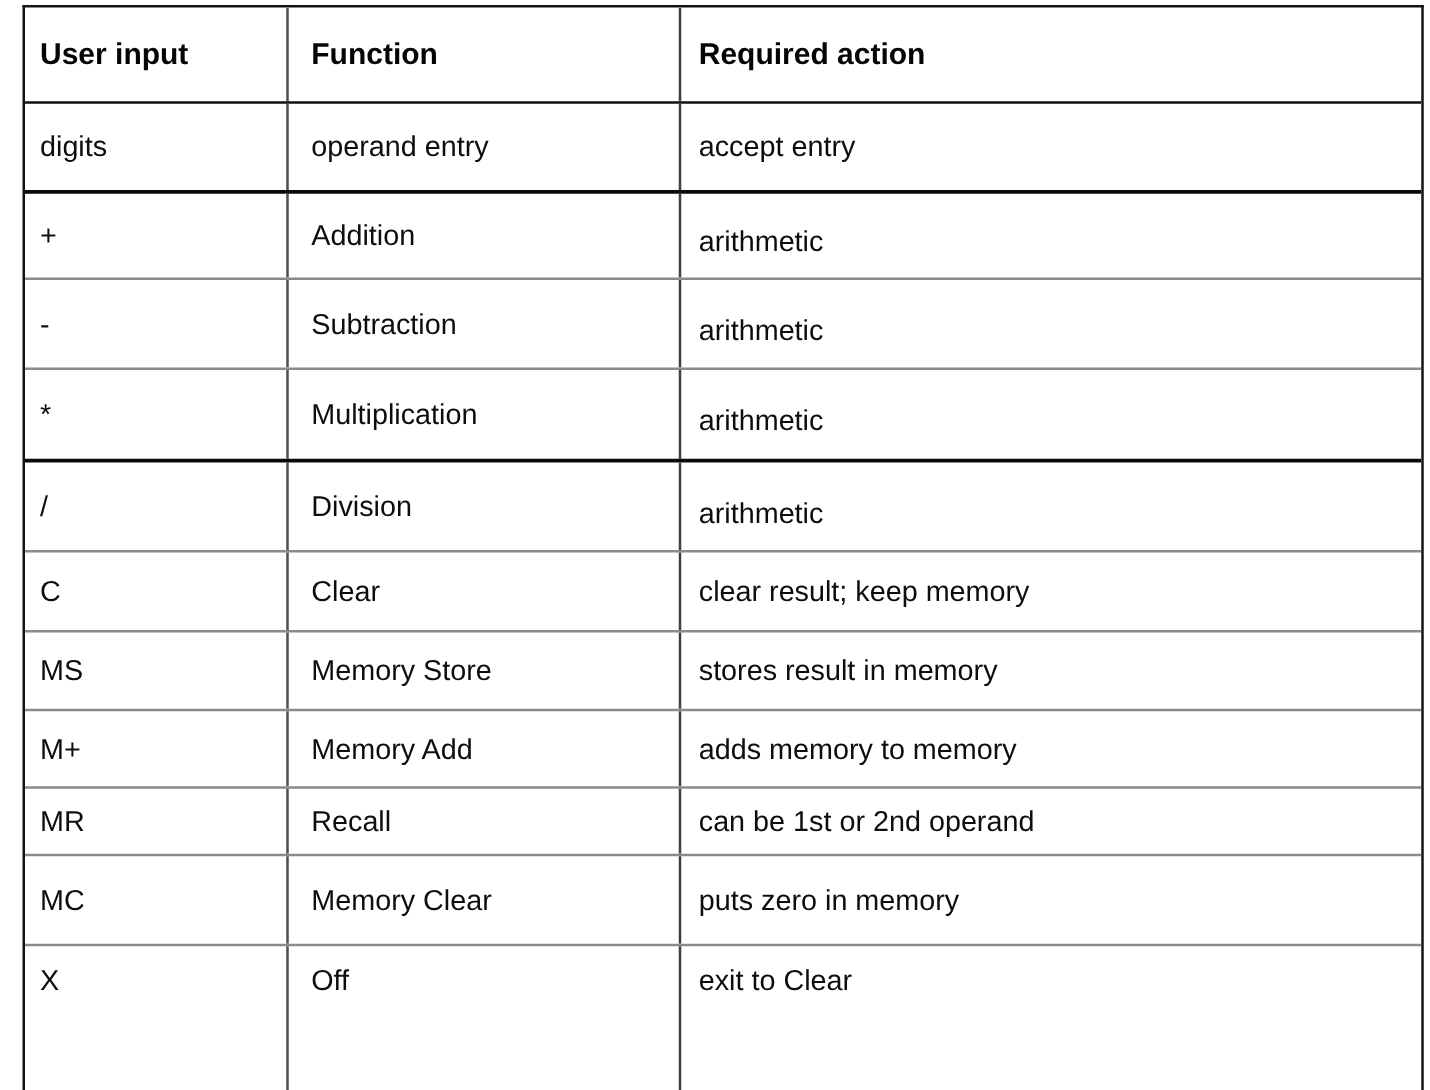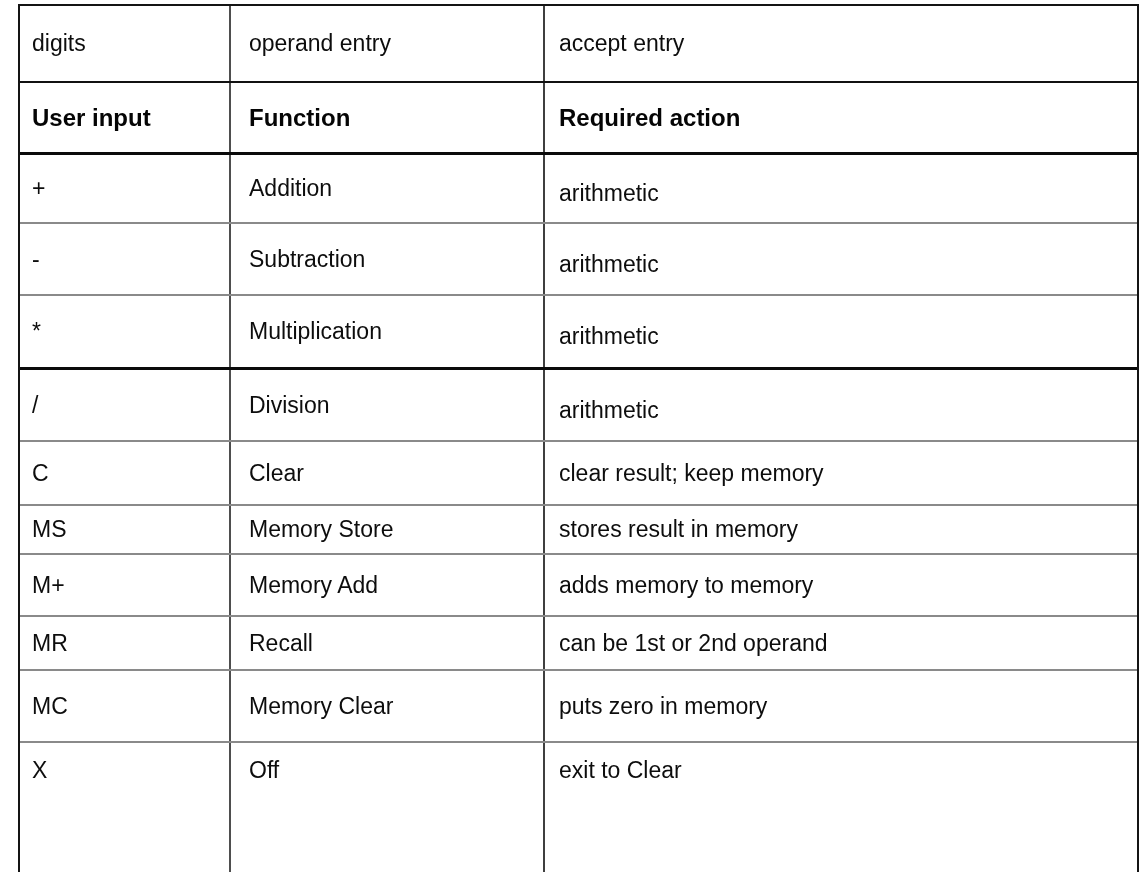--- a/index.html
+++ b/index.html
@@ -39,21 +39,21 @@
     align-items: stretch;
   }
   
   .row:nth-child(1)  { height: 75px; }
   .row:nth-child(2)  { height: 71px; }
   .row:nth-child(3)  { height: 70px; }
   .row:nth-child(4)  { height: 72px; }
   .row:nth-child(5)  { height: 73px; }
   .row:nth-child(6)  { height: 73px; }
   .row:nth-child(7)  { height: 64px; }
-  .row:nth-child(8)  { height: 49px; }
+  .row:nth-child(8)  { height: 63px; }
   .row:nth-child(9)  { height: 62px; }
   .row:nth-child(10) { height: 54px; }
   .row:nth-child(11) { height: 72px; }
   .row:nth-child(12) { flex: 1 1 auto; height: auto; }
 
   
   .row + .row { border-top: 2px solid #8a8a8a; }
   .row:nth-child(2) { border-top: 2px solid #111111; }
   .row:nth-child(3) { border-top: 3px solid #0a0a0a; }
   .row:nth-child(6) { border-top: 3px solid #0a0a0a; }
@@ -84,46 +84,46 @@
   .row:nth-child(12) .c {
     align-items: flex-start;
     padding-top: 14px;
   }
 </style>
 </head>
 <body>
 
 <div class="page">
   <div class="tbl">
-    <div class="row">
-    <div class="c c1">
-      <span>digits</span>
-    </div>
-    <div class="c c2">
-      <span>operand entry</span>
-    </div>
-    <div class="c c3">
-      <span>accept entry</span>
-    </div>
-  </div>
-
-  <div class="row header">
+    <div class="row header">
       <div class="c c1">
         <span>User input</span>
       </div>
       <div class="c c2">
         <span>Function</span>
       </div>
       <div class="c c3">
         <span>Required action</span>
       </div>
     </div>
 
   <div class="row">
     <div class="c c1">
+      <span>digits</span>
+    </div>
+    <div class="c c2">
+      <span>operand entry</span>
+    </div>
+    <div class="c c3">
+      <span>accept entry</span>
+    </div>
+  </div>
+
+  <div class="row">
+    <div class="c c1">
       <span>+</span>
     </div>
     <div class="c c2">
       <span>Addition</span>
     </div>
     <div class="c c3">
       <span>arithmetic</span>
     </div>
   </div>
 

